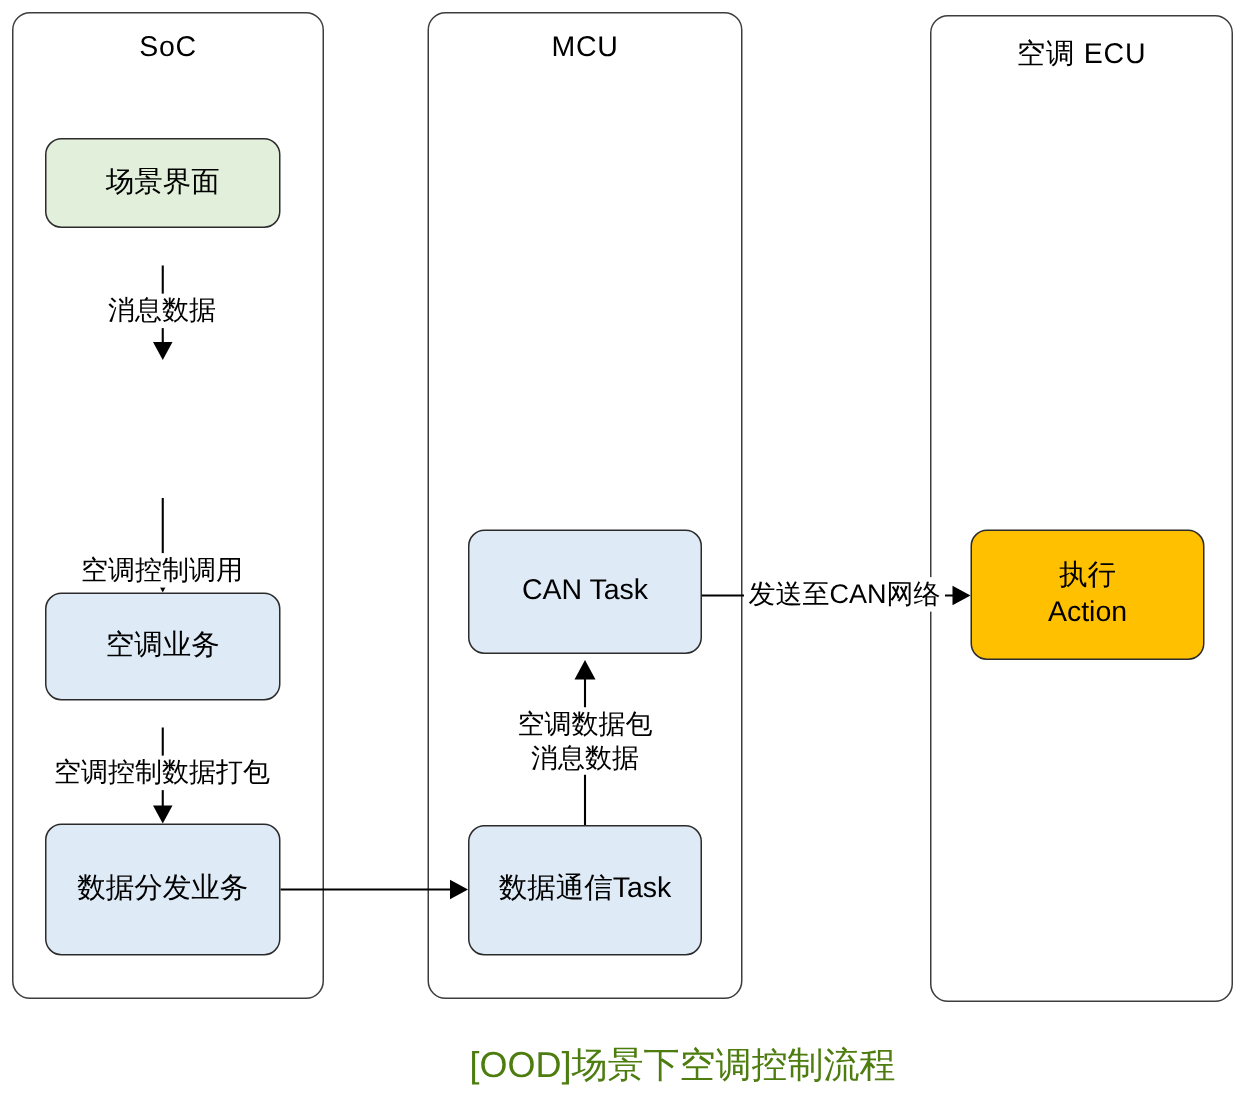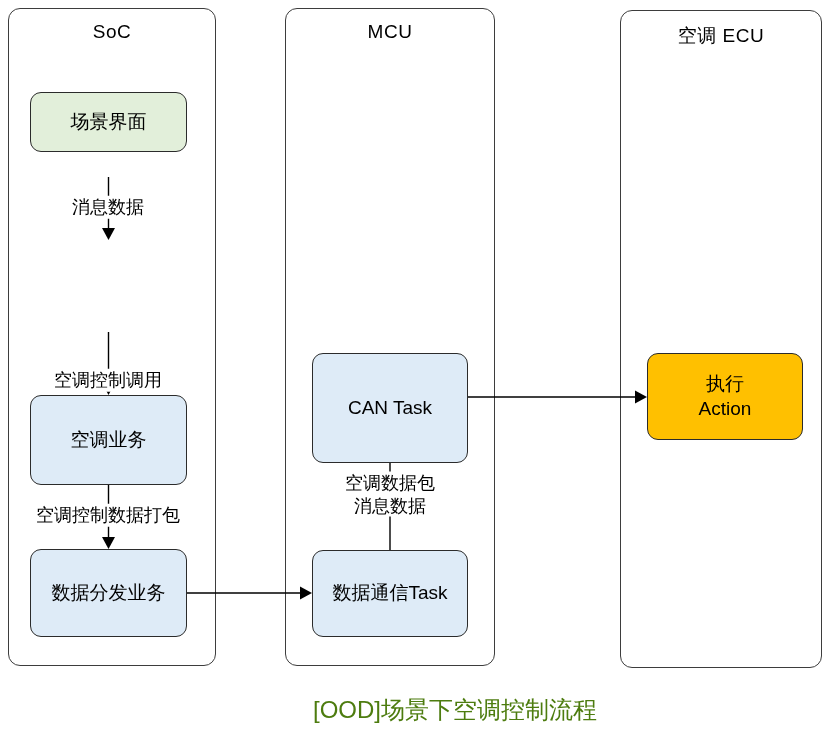--- a/index.html
+++ b/index.html
@@ -116,36 +116,37 @@
 
     <g>
       <line x1="468" y1="397" x2="636" y2="397" stroke="#000" stroke-width="1.4"></line>
       <polygon points="635,390.5 635,403.5 647,397" fill="#000"></polygon>
     </g>
   </svg>
 
   <div class="node fill-green" style="left:30px; top:92px; width:157px; height:60px;">场景界面</div>
 
 
-  <div class="node fill-blue" style="left:30px; top:395px; width:157px; height:90px;">空调业务</div>
+  <div class="node fill-blue" style="left:30px; top:395px; width:157px; height:72px;">空调业务</div>
 
   <div class="node fill-blue" style="left:30px; top:549px; width:157px; height:88px;">数据分发业务</div>
 
-  <div class="node fill-blue" style="left:312px; top:353px; width:156px; height:110px;">CAN Task</div>
+  <div class="node fill-blue" style="left:312px; top:353px; width:156px; height:83px;">CAN Task</div>
 
   <div class="node fill-blue" style="left:312px; top:550px; width:156px; height:87px;">数据通信Task</div>
 
   <div class="node fill-orange" style="left:647px; top:353px; width:156px; height:87px;">执行
 Action</div>
 
   <div class="edge-label" style="left:108px; top:207px;">消息数据</div>
 
   <div class="edge-label" style="left:108px; top:360px;margin-top:20px;">空调控制调用</div>
 
   <div class="edge-label" style="left:390px; top:494px;">空调数据包
 消息数据</div>
 
   <div class="edge-label" style="left:108px; top:515px;">空调控制数据打包</div>
 
+  <div class="edge-label" style="left:563px; top:396px;">发送至CAN网络</div>
 
   <div class="caption">[OOD]场景下空调控制流程</div>
 
 </div>
 
 </body></html>

